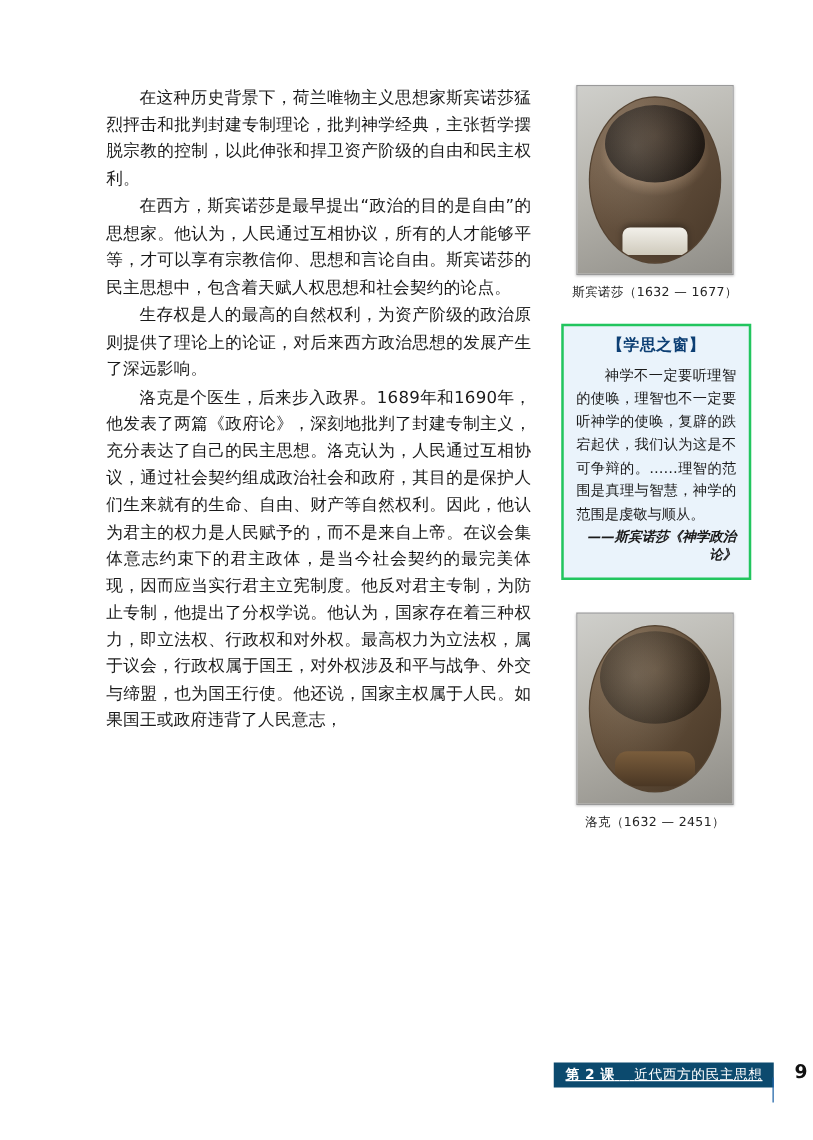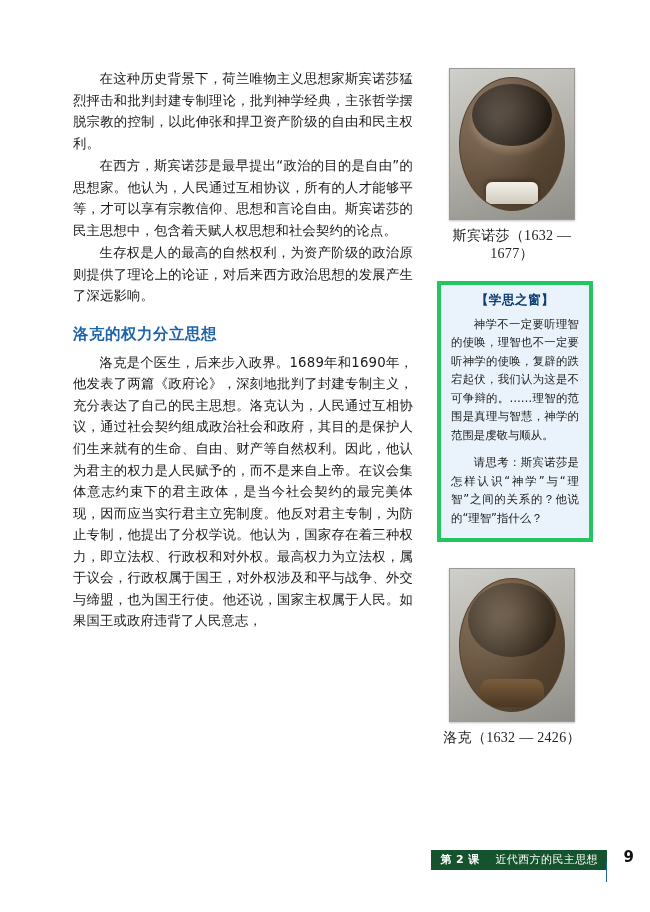--- a/index.html
+++ b/index.html
@@ -10,21 +10,21 @@
     width: 650px;
     height: 912px;
     background: #ffffff;
     font-family: "DejaVu Sans", "Liberation Sans", sans-serif;
     position: relative;
     overflow: hidden;
   }
 
   .page {
     position: absolute;
-    left: 0; top: 0;
+    left: 12px; top: 0;
     width: 518px;
     height: 912px;
   }
 
   
   .text-col {
     position: absolute;
     left: 73px;
     top: 68px;
     width: 340px;
@@ -128,31 +128,30 @@
   }
   .face-shadow {
     position: absolute;
     left: 0; top: 0; right: 0; bottom: 0;
     background: radial-gradient(ellipse at 35% 30%, rgba(255,245,225,0.18) 0%, rgba(0,0,0,0) 55%),
                 linear-gradient(130deg, rgba(255,255,255,0.10) 0%, rgba(0,0,0,0.35) 100%);
   }
 
   .caption {
     text-align: center;
-    font-size: 14px;
+    font-size: 10px;
     color: #222;
     margin-top: 7px;
     letter-spacing: 0.3px;
-    font-family: Liberation Serif, serif;
   }
 
   
   .study-box {
     margin-top: 18px;
-    border: 4px solid #22c55e;
+    border: 2px solid #22c55e;
     background: #eaf3fb;
     padding: 7px 10px 11px 10px;
     width: 128px;
     margin-left: auto;
     margin-right: auto;
     box-sizing: content-box;
   }
   .study-title {
     font-size: 12.6px;
     font-weight: bold;
@@ -192,27 +191,28 @@
     left: 0;
     bottom: 40px;
     width: 650px;
     height: 22px;
   }
   .footer-bar {
     position: absolute;
     right: 43px;
     top: 0;
     height: 20px;
-    background: #14532d;
+    background: #0c4a6e;
     color: #ffffff;
     font-size: 11px;
     line-height: 20px;
     padding: 0 9px 0 9px;
     letter-spacing: 0.4px;
     white-space: nowrap;
+    text-decoration: underline;
   }
   .footer-bar .lesson {
     font-weight: bold;
   }
   .page-num {
     position: absolute;
     right: 16px;
     top: -2px;
     font-size: 15px;
     font-weight: bold;
@@ -230,49 +230,48 @@
 </head>
 <body>
 
 <div class="page">
 
   <div class="text-col">
     <p class="para">在这种历史背景下，荷兰唯物主义思想家斯宾诺莎猛烈抨击和批判封建专制理论，批判神学经典，主张哲学摆脱宗教的控制，以此伸张和捍卫资产阶级的自由和民主权利。</p>
     <p class="para">在西方，斯宾诺莎是最早提出“政治的目的是自由”的思想家。他认为，人民通过互相协议，所有的人才能够平等，才可以享有宗教信仰、思想和言论自由。斯宾诺莎的民主思想中，包含着天赋人权思想和社会契约的论点。</p>
     <p class="para">生存权是人的最高的自然权利，为资产阶级的政治原则提供了理论上的论证，对后来西方政治思想的发展产生了深远影响。</p>
 
-    <h2 class="section-head">洛克的权力分立思想</h2>
 
     <p class="para">洛克是个医生，后来步入政界。1689年和1690年，他发表了两篇《政府论》，深刻地批判了封建专制主义，充分表达了自己的民主思想。洛克认为，人民通过互相协议，通过社会契约组成政治社会和政府，其目的是保护人们生来就有的生命、自由、财产等自然权利。因此，他认为君主的权力是人民赋予的，而不是来自上帝。在议会集体意志约束下的君主政体，是当今社会契约的最完美体现，因而应当实行君主立宪制度。他反对君主专制，为防止专制，他提出了分权学说。他认为，国家存在着三种权力，即立法权、行政权和对外权。最高权力为立法权，属于议会，行政权属于国王，对外权涉及和平与战争、外交与缔盟，也为国王行使。他还说，国家主权属于人民。如果国王或政府违背了人民意志，</p>
   </div>
 
   <div class="right-col">
 
     <div class="figure">
       <div class="portrait-frame">
         <div class="oval oval-1">
           <div class="face-shadow"></div>
         </div>
       </div>
       <div class="caption">斯宾诺莎（1632 — 1677）</div>
     </div>
 
     <div class="study-box">
       <div class="study-title">【学思之窗】</div>
       <p class="study-quote">神学不一定要听理智的使唤，理智也不一定要听神学的使唤，复辟的跌宕起伏，我们认为这是不可争辩的。……理智的范围是真理与智慧，神学的范围是虔敬与顺从。</p>
-      <p class="study-q">请思考：斯宾诺莎是怎样认识“神学”与“理智”之间的关系的？他说的“理智”指什么？</p>
+      <div class="study-source">——斯宾诺莎《神学政治论》</div>
     </div>
 
     <div class="figure" style="margin-top:26px;">
       <div class="portrait-frame two">
         <div class="oval oval-2">
           <div class="face-shadow"></div>
         </div>
       </div>
-      <div class="caption">洛克（1632 — 2426）</div>
+      <div class="caption">洛克（1632 — 2451）</div>
     </div>
 
   </div>
 
   <div class="footer">
     <div class="footer-bar">
       <span class="lesson">第 2 课</span>
       <span>&nbsp;&nbsp;</span>
       <span>近代西方的民主思想</span>
     </div>

